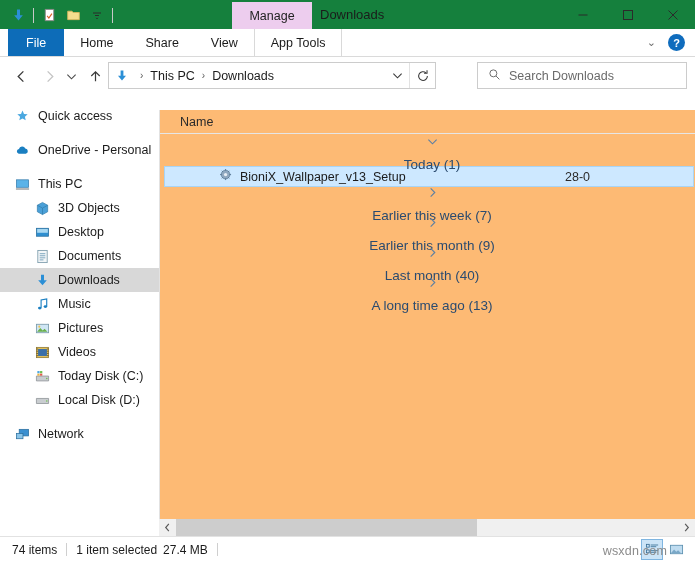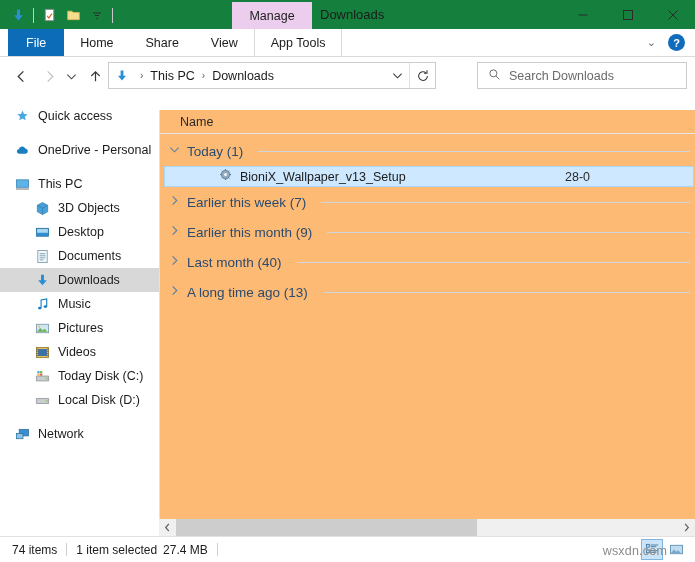--- a/index.html
+++ b/index.html
@@ -123,21 +123,21 @@
     background:#fdba74; border-left:1px solid #e2e2e2;margin-top:16px;
   }
   .col-header {
     position:absolute; left:0; top:0; width:536px; height:24px;
     display:flex; align-items:center; border-bottom:1px solid #e6e6e6;
   }
   .col-name { width:345px; padding-left:20px; font-size:12.5px; color:#2b2b2b; }
   .col-date { flex:1; padding-left:12px; font-size:12.5px; color:#2b2b2b; border-left:1px solid #dcdcdc; height:16px; line-height:16px; }
 
   .group-head {
-    height:30px; display:flex; align-items:center; gap:7px; padding-left:8px;
+    height:30px; display:flex; align-items:center; gap:7px; padding-left:8px;flex-direction:column;
   }
   .g-chev { font-size:12px; color:#5c7fa3; width:12px; text-align:center; }
   .g-label { font-size:13.5px; color:#2b4b6f; white-space:nowrap; }
   .g-rule { flex:1; height:1px; background:#cfd6de; margin-left:8px; margin-right:6px; }
 
   .file-row {
     height:21px; display:flex; align-items:center;
     margin-left:4px; margin-right:2px;padding-left:48px;
   }
   .file-row.selected { background:#cde8ff; border:1px solid #a8d4f5; }

